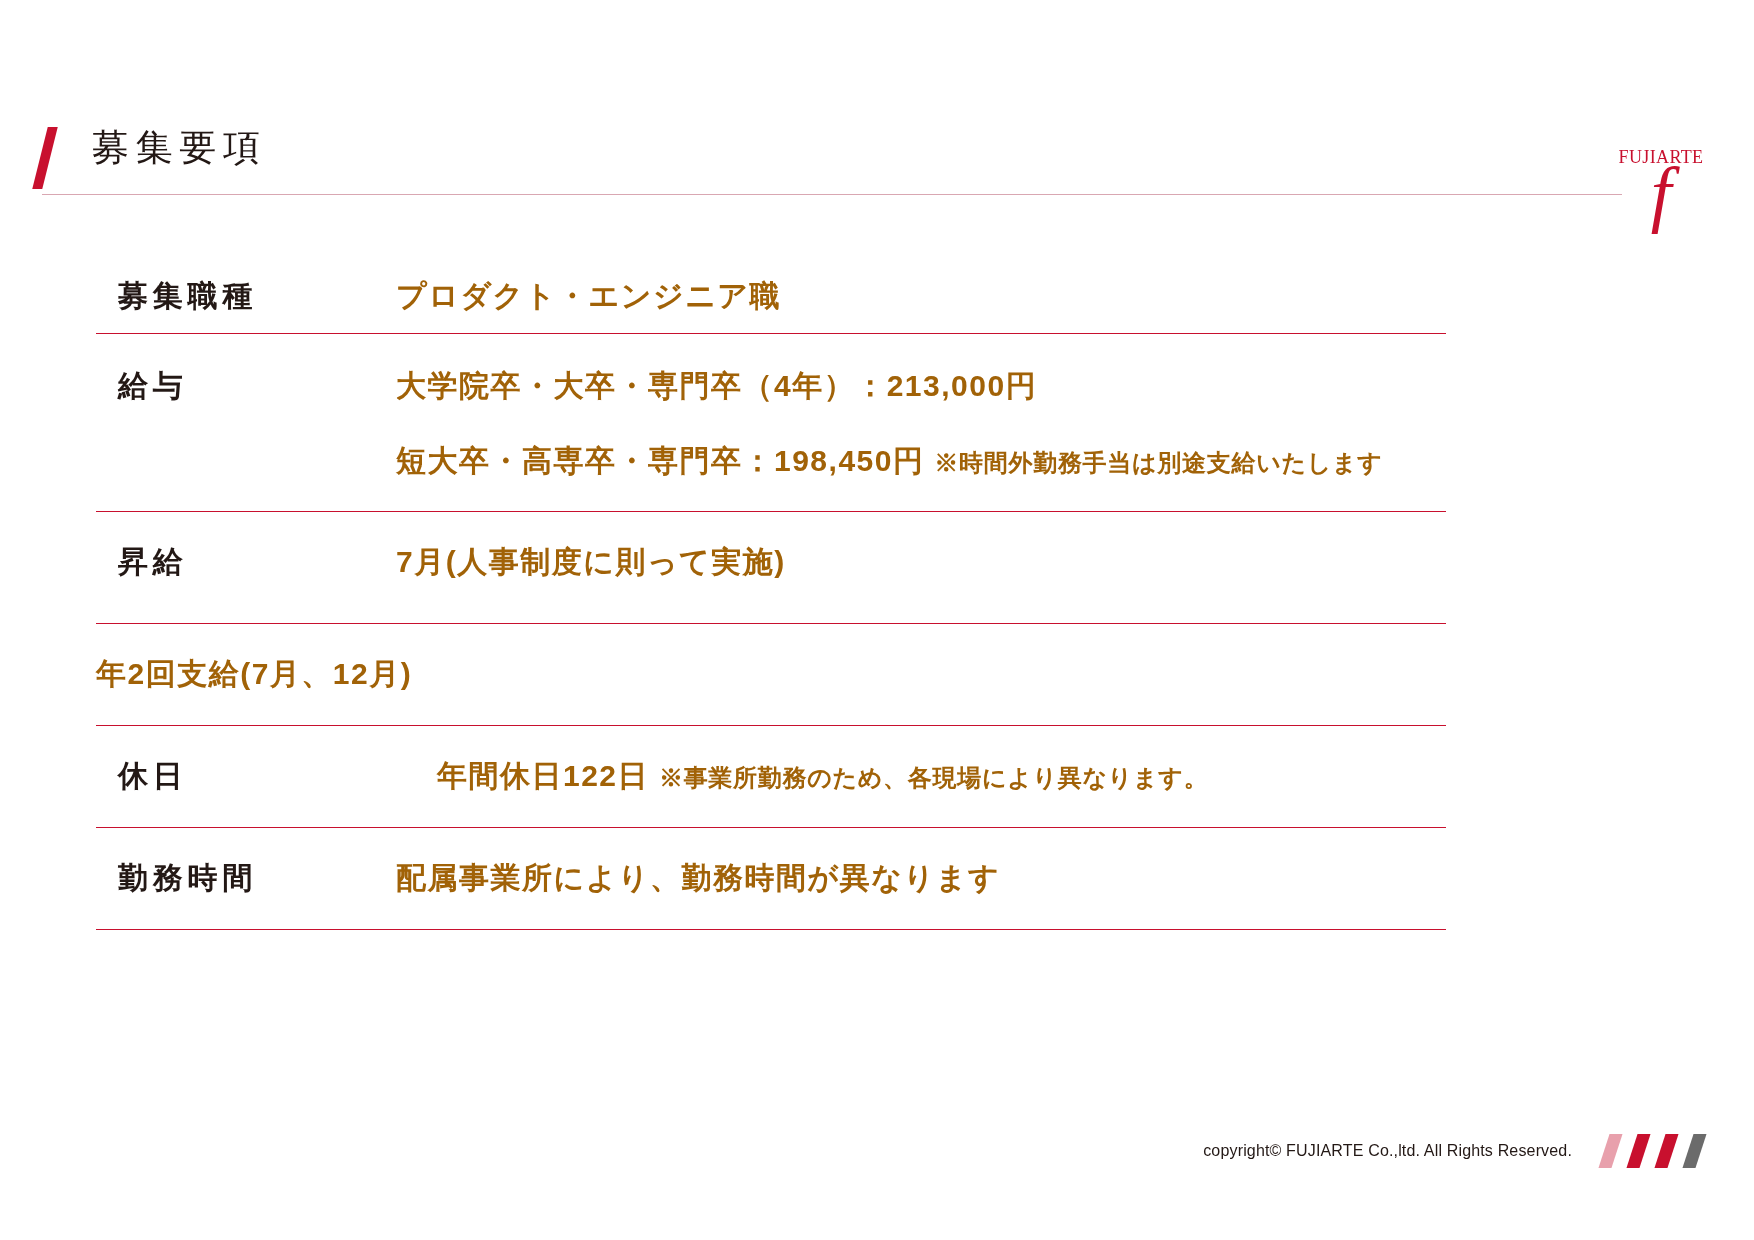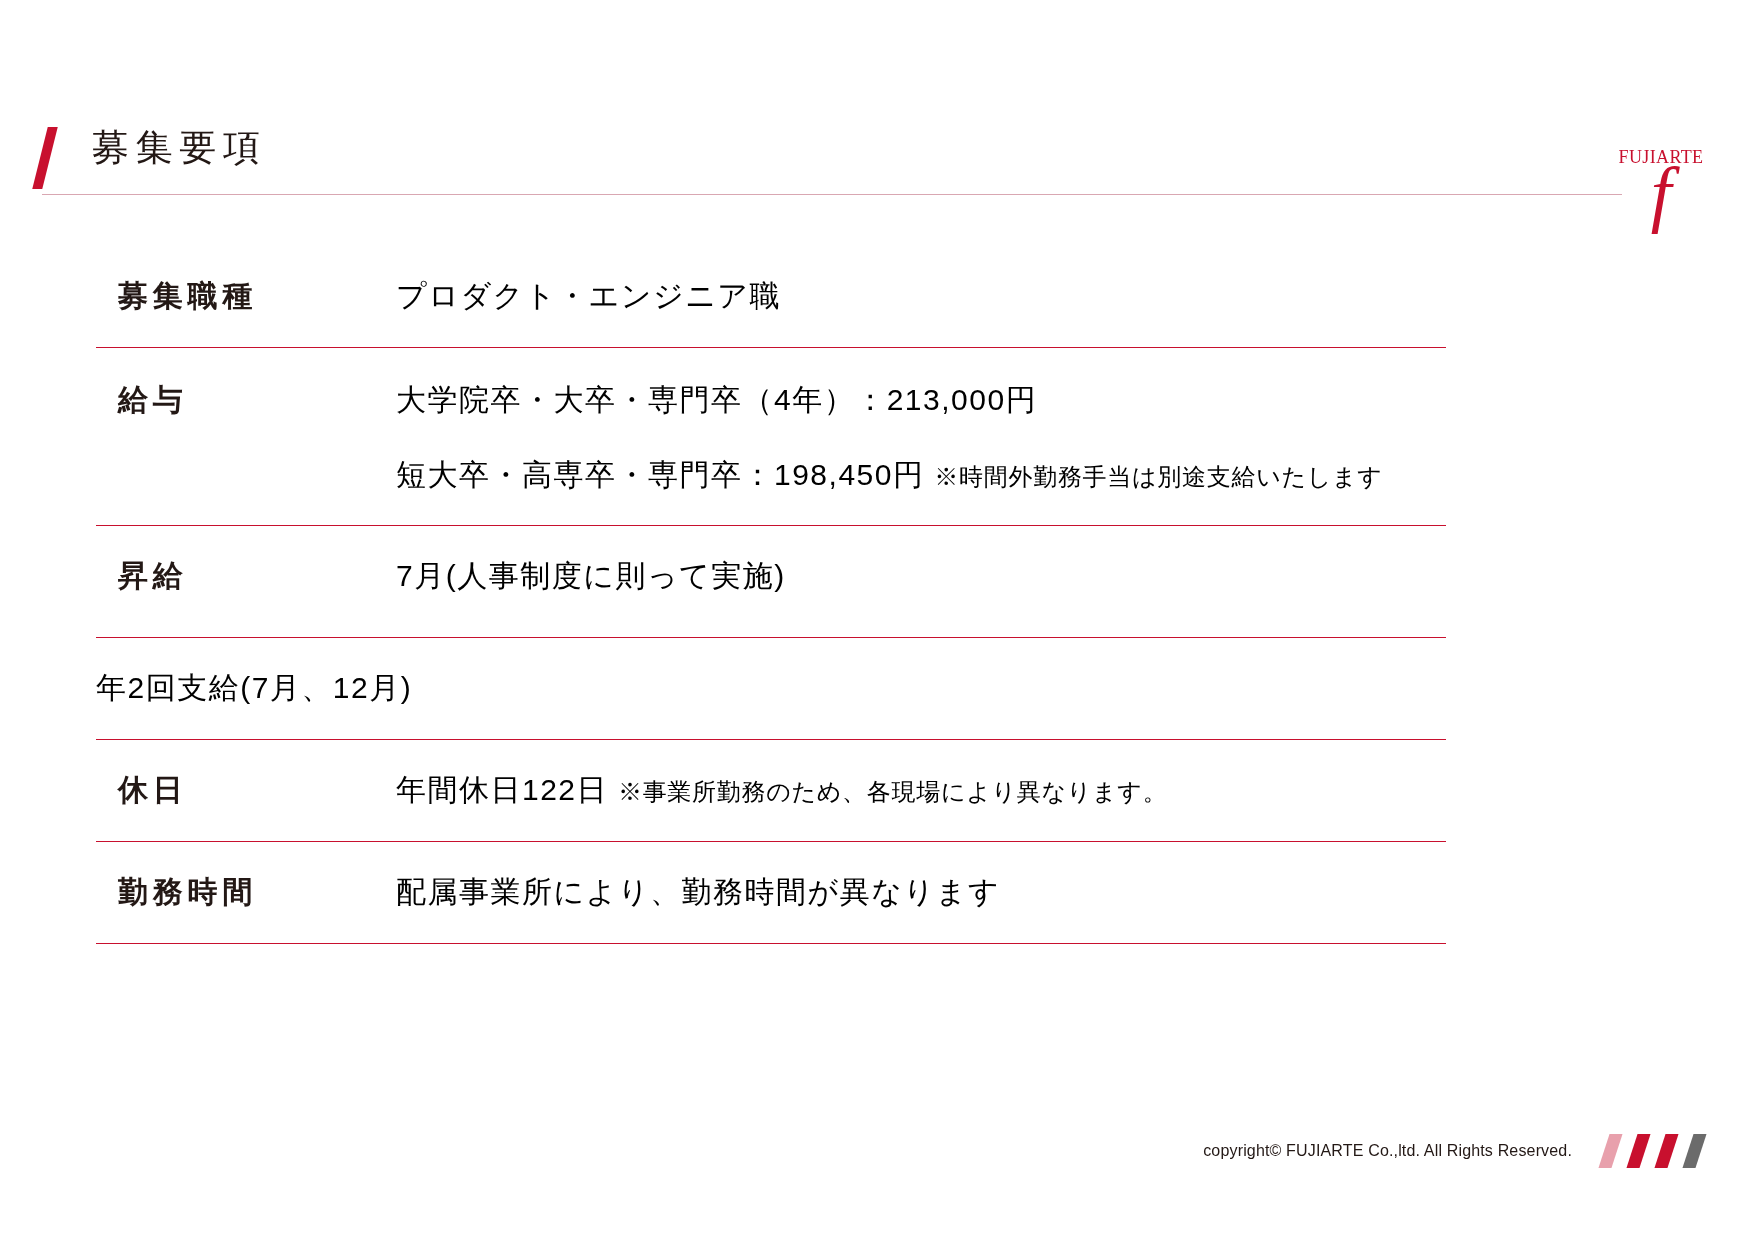--- a/index.html
+++ b/index.html
@@ -103,37 +103,38 @@
     letter-spacing: 0.16em;
     color: #231815;
     padding-left: 22px;
     box-sizing: border-box;
     white-space: nowrap;
   }
   .row-value {
     flex: 1 1 auto;
     font-size: 30px;
     letter-spacing: 0.05em;
-    color: #000000;
+    color: #a16207;
     line-height: 1.35;
+    font-weight: bold;
   }
   .note {
     font-size: 24px;
     letter-spacing: 0.03em;
   }
   .value-line + .value-line {
     margin-top: 34px;
   }
 
   
-  .r1 { padding-top: 0px;  padding-bottom: 30px; }
+  .r1 { padding-top: 0px;  padding-bottom: 16px; }
   .r2 { padding-top: 32px; padding-bottom: 30px; }
   .r3 { padding-top: 30px; padding-bottom: 40px; }
   .r4 { padding-top: 30px; padding-bottom: 30px; }
-  .r5 { padding-top: 30px; padding-bottom: 30px; }
+  .r5 { padding-top: 30px; padding-bottom: 30px; gap: 41px; }
   .r6 { padding-top: 30px; padding-bottom: 30px; }
   .r7 { padding-top: 30px; padding-bottom: 28px; }
 
   
   .footer {
     position: absolute;
     left: 0;
     bottom: 68px;
     width: 1754px;
     height: 40px;

